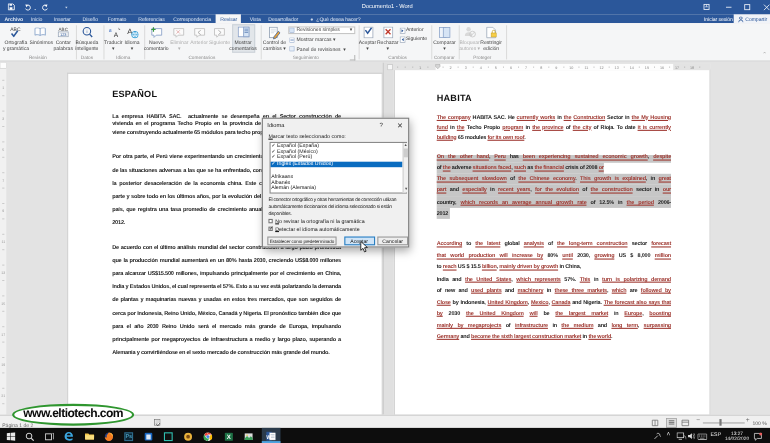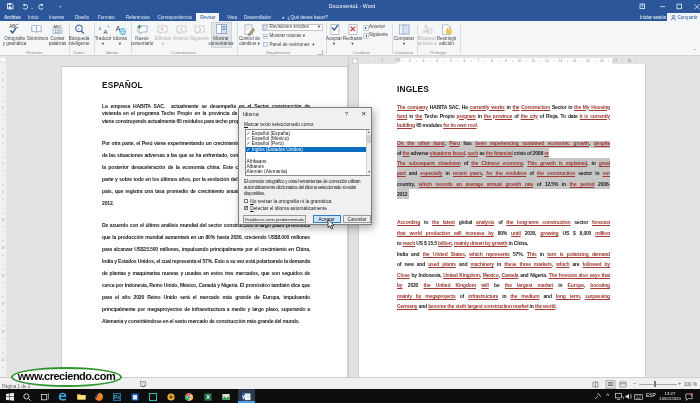--- a/index.html
+++ b/index.html
@@ -323,21 +323,21 @@
       <div class="jt">que la producción mundial aumentará en un 80% hasta 2030, creciendo US$8.000 millones</div>
       <div class="jt">para alcanzar US$15.500 millones, impulsando principalmente por el crecimiento en China,</div>
       <div class="jt">India y Estados Unidos, el cual representa el 57%. Esto a su vez está polarizando la demanda</div>
       <div class="jt">de plantas y maquinarias nuevas y usadas en estos tres mercados, que son seguidos de</div>
       <div class="jt">cerca por Indonesia, Reino Unido, México, Canadá y Nigeria. El pronóstico también dice que</div>
       <div class="jt">para el año 2030 Reino Unido será el mercado más grande de Europa, impulsando</div>
       <div class="jt">principalmente por megaproyectos de infraestructura a medio y largo plazo, superando a</div>
       <div>Alemania y convirtiéndose en el sexto mercado de construcción más grande del mundo.</div>
     </div>
 
-    <div class="line" style="left:397px;top:27px;font-size:8.3px;font-weight:bold;letter-spacing:0.2px;color:#111">INGLES</div>
+    <div class="line" style="left:397px;top:27px;font-size:8.3px;font-weight:bold;letter-spacing:0.2px;color:#111">HABITA</div>
     <div class="line enl" style="left:397px;top:45.5px;line-height:9px">
       <div class="jt"><u>The company</u> HABITA SAC. He <u>currently works</u> in <u>the</u> <u>Construction</u> Sector in <u>the My Housing</u></div>
       <div class="jt"><u>fund</u> in <u>the</u> Techo Propio <u>program</u> in <u>the province</u> of <u>the city</u> of Rioja. To date <u>it is currently</u></div>
       <div><u>building</u> 65 modules <u>for its own roof</u>.</div>
     </div>
     <div class="line enl" style="left:397px;top:80.7px;line-height:10.26px">
       <div class="jt sel" style="background:linear-gradient(#c6c6c600 0 2.6px, #c6c6c6 2.6px)"><u>On the other hand</u>, <u>Peru</u> has <u>been experiencing sustained economic growth</u>, <u>despite</u></div>
       <div class="sel" style="width:fit-content;white-space:nowrap">of <u>the</u> adverse <u>situations faced</u>, <u>such</u> as <u>the financial</u> crisis of 2008 <u>or</u></div>
       <div class="jt sel"><u>The subsequent slowdown</u> of <u>the Chinese economy</u>. <u>This growth is explained</u>, in <u>great</u></div>
       <div class="jt sel"><u>part</u> and <u>especially</u> in <u>recent years</u>, <u>for the evolution</u> of <u>the construction</u> sector in <u>our</u></div>
@@ -485,13 +485,13 @@
       <path d="M1.6 1.6 h0.8 M3.2 1.6 h0.8 M4.8 1.6 h0.8 M6.4 1.6 h0.8 M1.6 3 h0.8 M3.2 3 h0.8 M4.8 3 h0.8 M6.4 3 h0.8 M2.4 4.4 h4" stroke="#ddd" stroke-width="0.5"></path>
     </svg>
   <div class="abs" style="left:646px;top:4px;font-size:4.8px;color:#eee">ESP</div>
   <div class="abs" style="left:658px;top:1.5px;width:24px;text-align:center;font-size:4.4px;line-height:5.6px;color:#eee">13:27<br>14/02/2020</div>
   <svg class="abs" style="left:685px;top:3.5px" width="8" height="8" viewBox="0 0 8 8">
       <path d="M0.8 1 h6.4 v4.6 h-3.8 l-1.8 1.6 v-1.6 h-0.8 z" fill="none" stroke="#ddd" stroke-width="0.7"></path>
       <circle cx="6.6" cy="1.6" r="1.4" fill="#e85f5f"></circle>
     </svg>
 </div>
 <div class="abs" style="left:11px;top:367px;width:111px;height:20px;background:#fff;border:2px solid #2f962f;border-radius:50%/50%;"></div>
-<div class="abs" style="left:11px;top:369.5px;width:111px;text-align:center;font-size:11px;font-weight:bold;color:#0b0b0b;letter-spacing:-0.5px">www.creciendo.com</div>
+<div class="abs" style="left:11px;top:369.5px;width:111px;text-align:center;font-size:11px;font-weight:bold;color:#0b0b0b;letter-spacing:-0.5px">www.eltiotech.com</div>
 
 </body></html>

